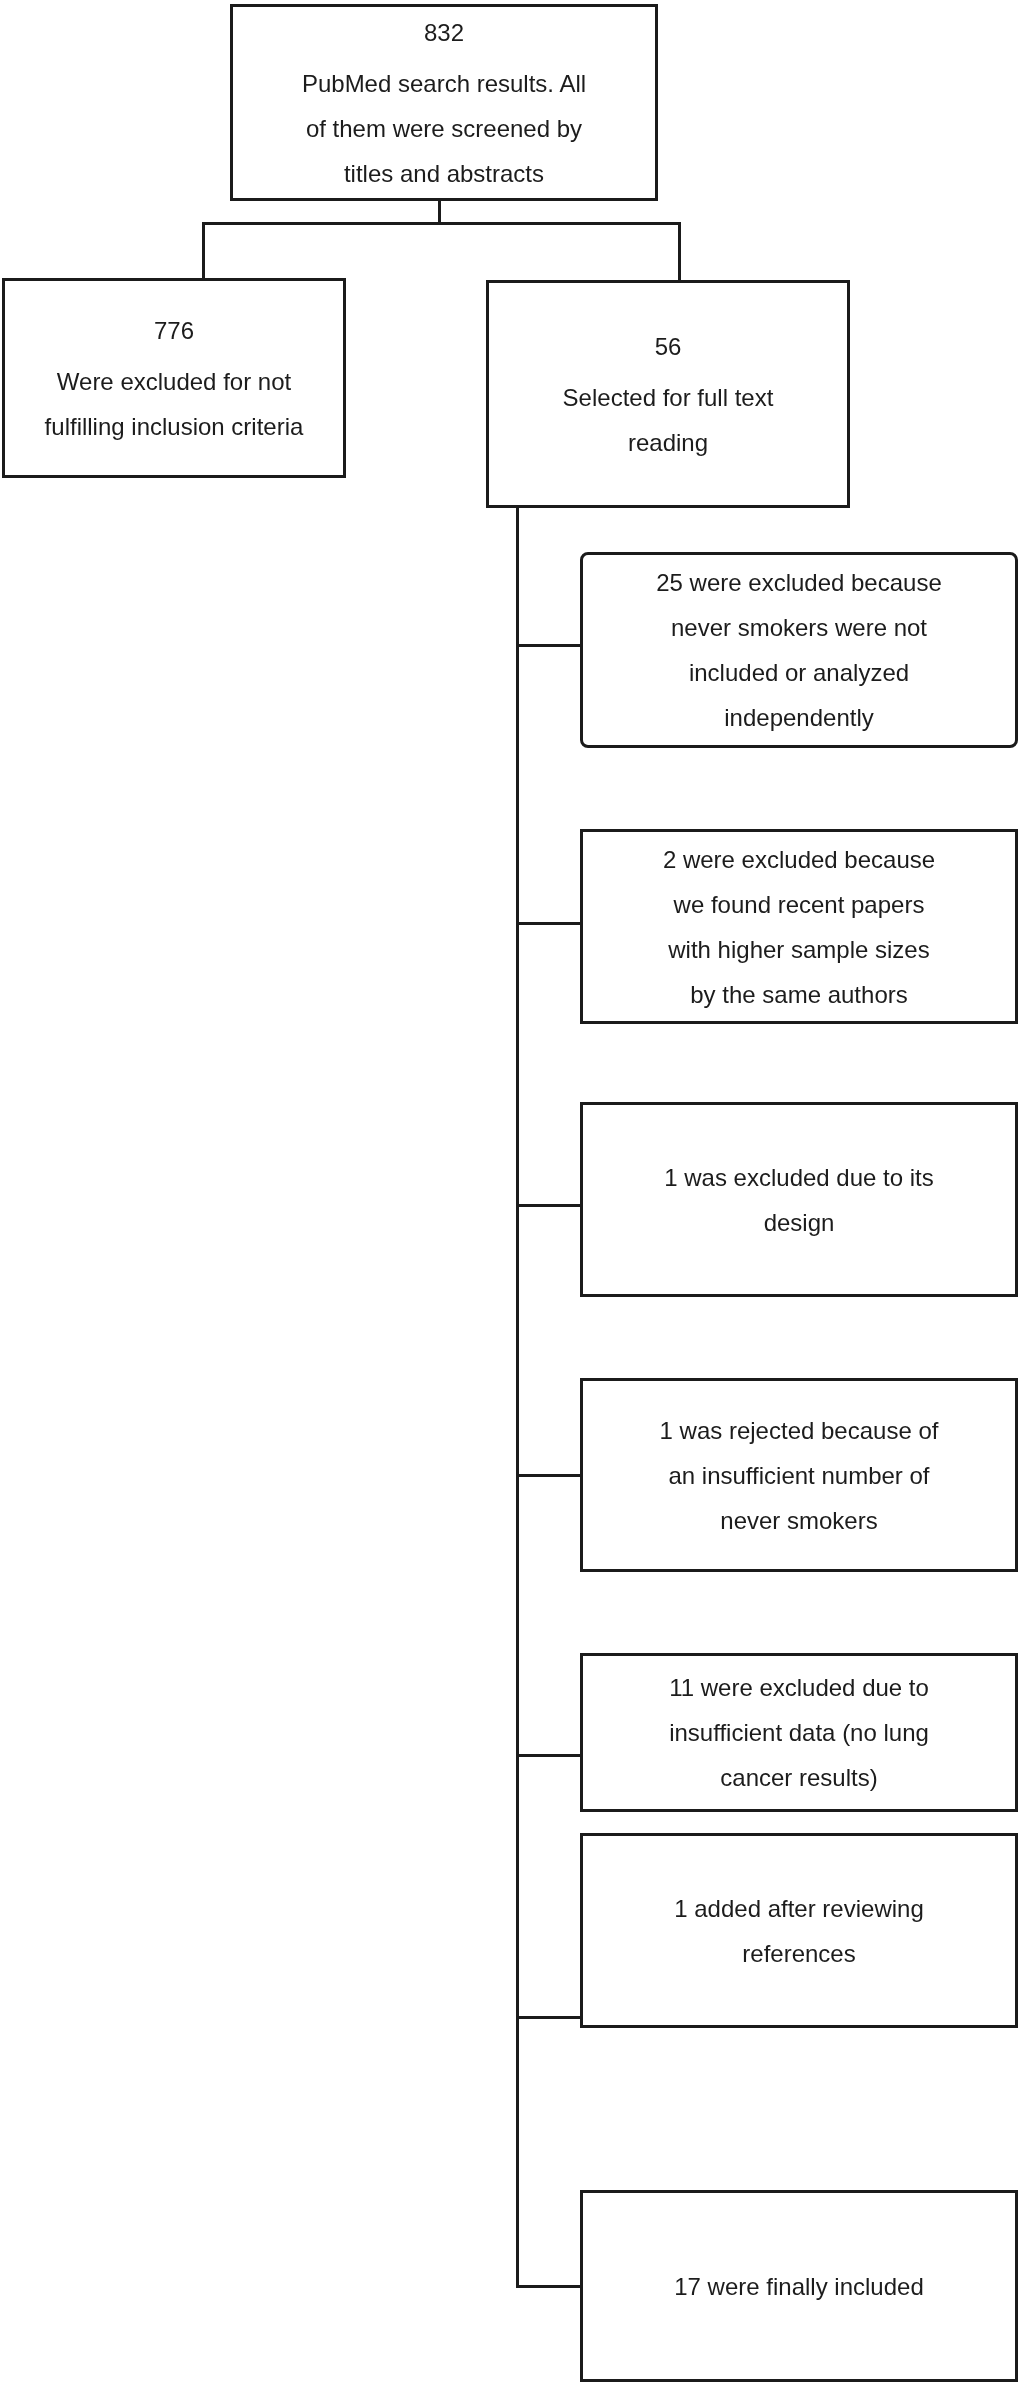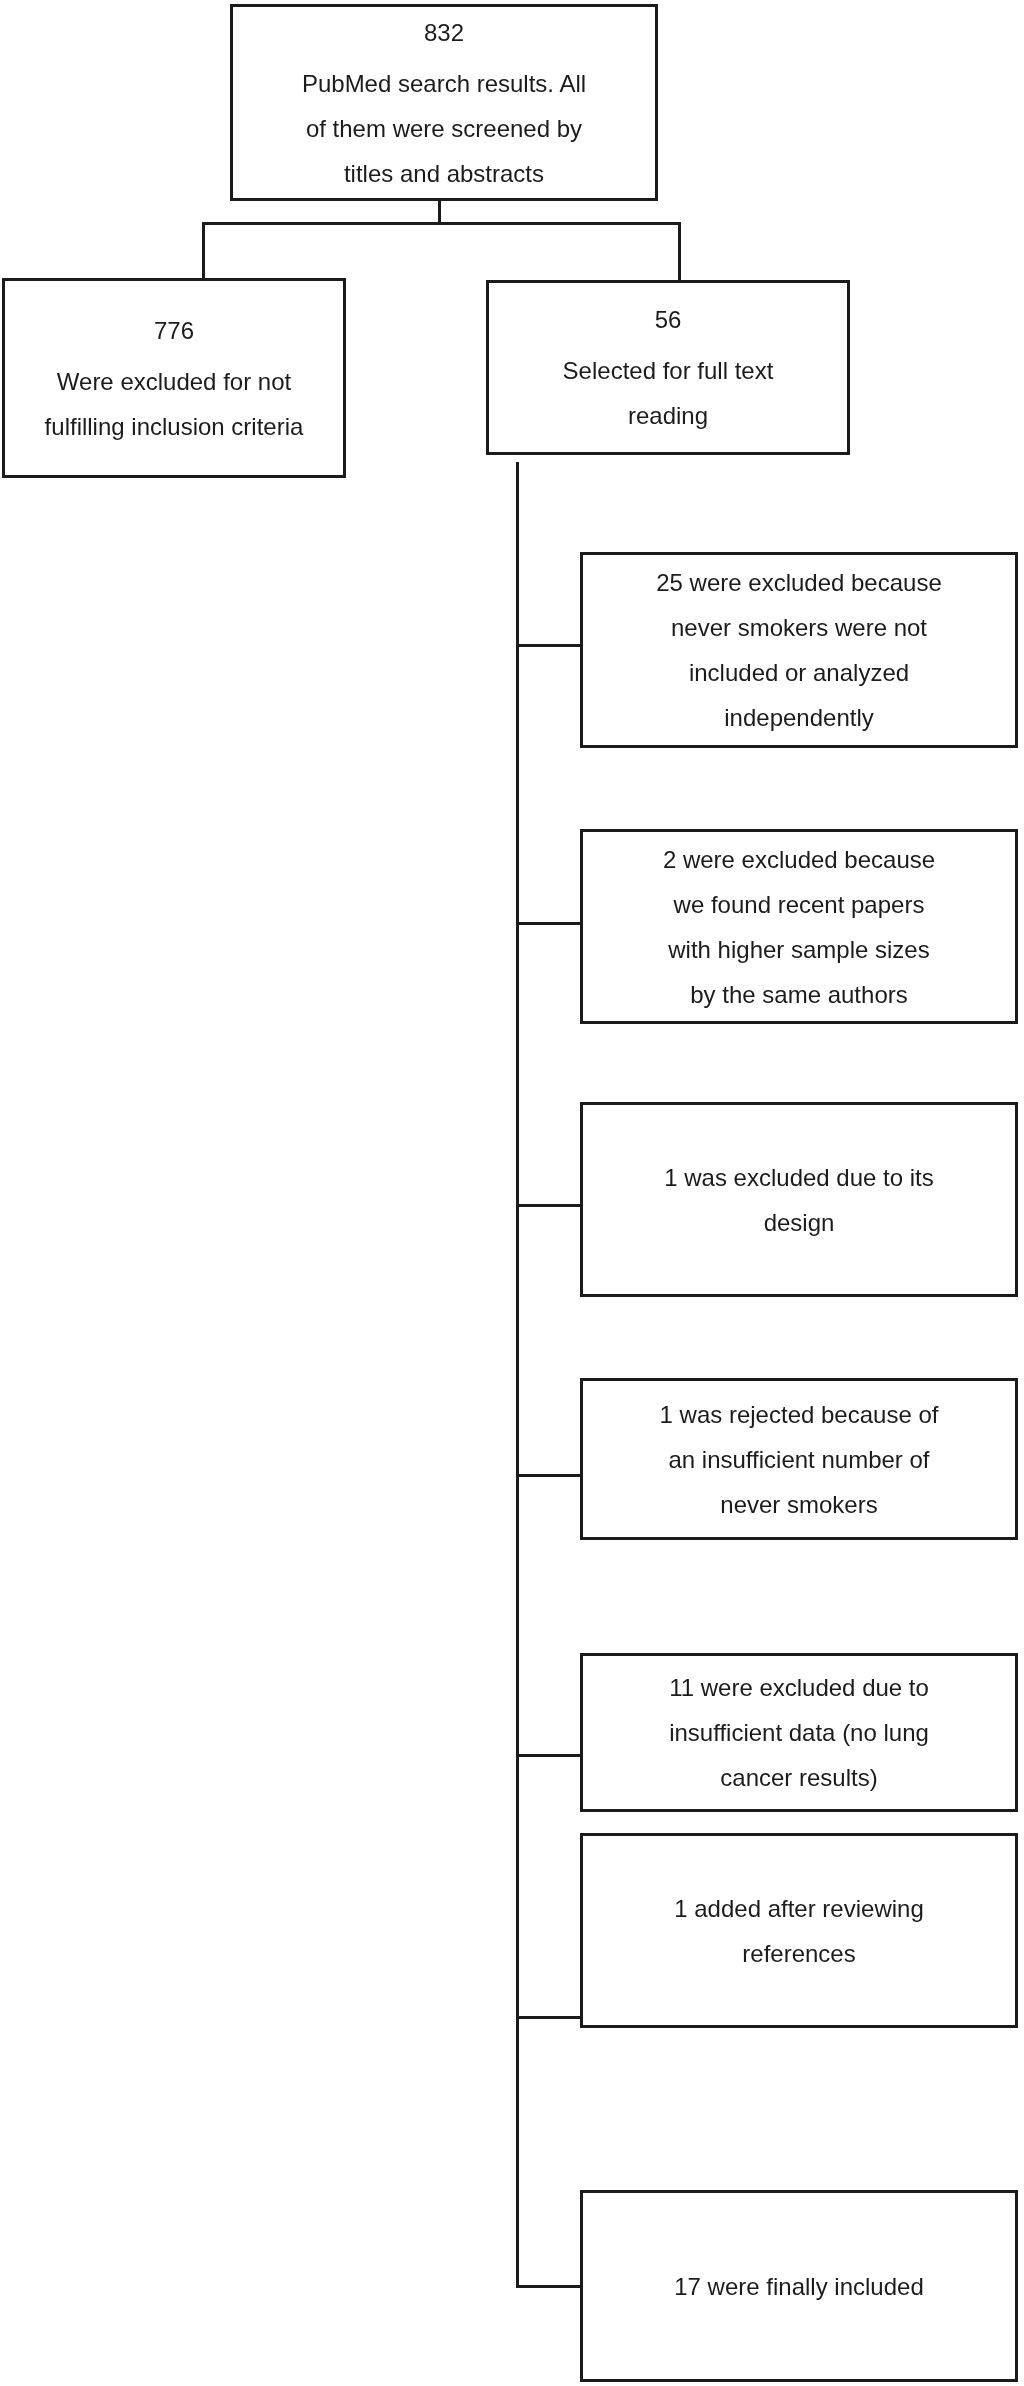--- a/index.html
+++ b/index.html
@@ -33,26 +33,26 @@
   }
   .count { margin-bottom: 6px; }
   .line {
     position: absolute;
     background: #1b1b1b;
   }
 
   
   #box-screened  { left: 230px; top: 4px;    width: 428px; height: 197px; }
   #box-excluded  { left: 2px;   top: 278px;  width: 344px; height: 200px; }
-  #box-fulltext  { left: 486px; top: 280px;  width: 364px; height: 175px; }
+  #box-fulltext  { left: 486px; top: 280px;  width: 364px; height: 228px; }
   .step-box      { left: 580px; width: 438px; }
-  #step-0 { top: 552px;  height: 196px; }
+  #step-0 { top: 552px;  height: 196px; border-radius: 8px; }
   #step-1 { top: 829px;  height: 195px; }
   #step-2 { top: 1102px; height: 195px; }
-  #step-3 { top: 1378px; height: 162px; }
+  #step-3 { top: 1378px; height: 194px; }
   #step-4 { top: 1653px; height: 159px; }
   #step-5 { top: 1833px; height: 195px; }
   #step-6 { top: 2190px; height: 192px; }
 
   
   #ln-stub     { left: 438px; top: 199px; width: 3px;   height: 25px; }
   #ln-split    { left: 202px; top: 222px; width: 479px; height: 3px; }
   #ln-left     { left: 202px; top: 222px; width: 3px;   height: 58px; }
   #ln-right    { left: 678px; top: 222px; width: 3px;   height: 60px; }
   #ln-trunk    { left: 516px; top: 462px; width: 3px;   height: 1826px; }

